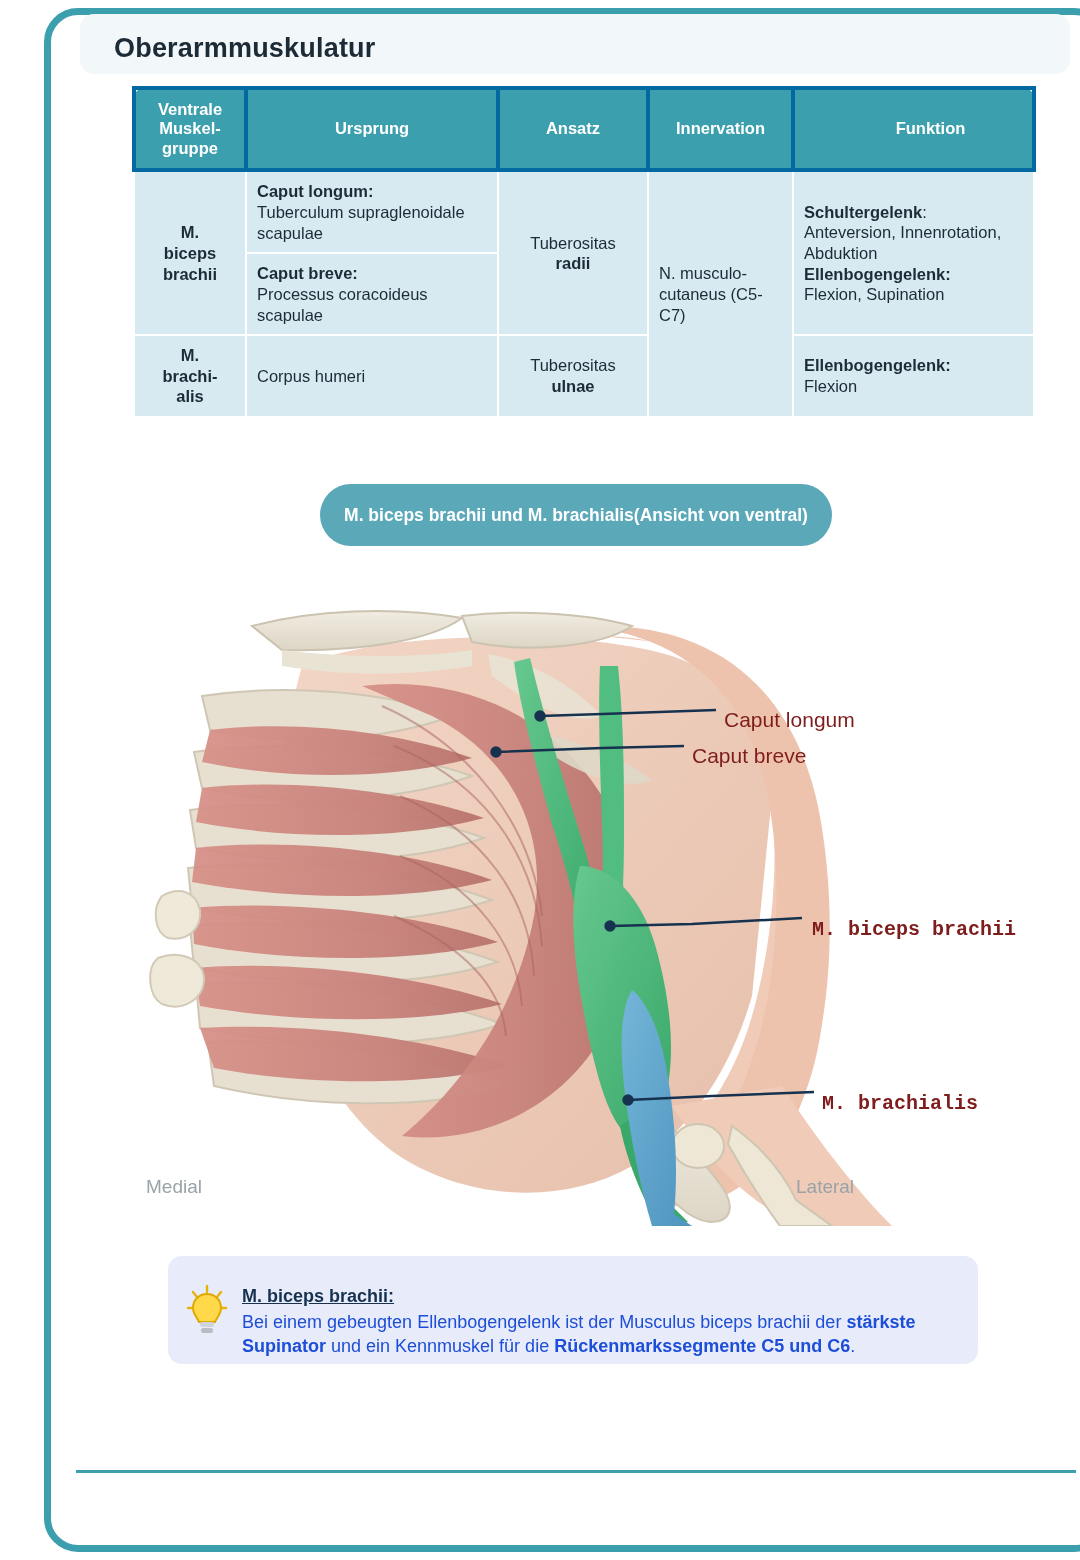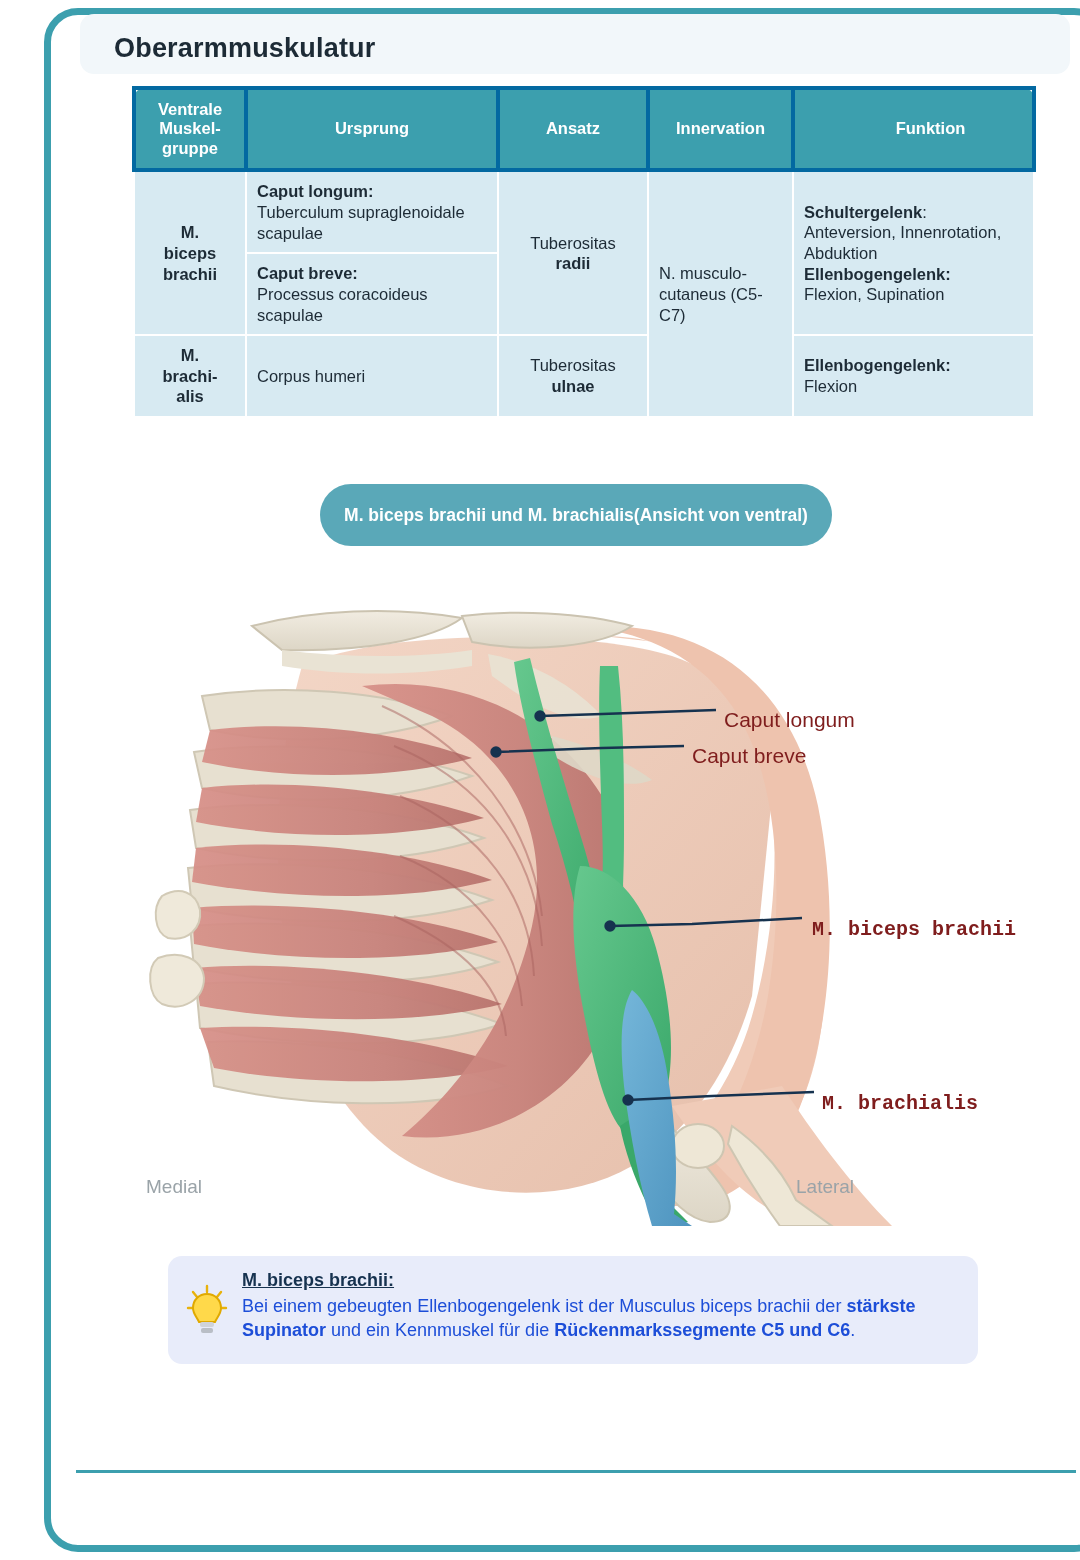--- a/index.html
+++ b/index.html
@@ -153,21 +153,21 @@
   .ll-biceps       { left: 776px; top: 918px; }
   .ll-brachialis   { left: 786px; top: 1092px; }
 
   
   .hint {
     position: absolute;
     left: 132px; top: 1256px;
     width: 810px; height: 108px;
     background: #e8ecfa;
     border-radius: 14px;
-    padding: 14px 18px 14px 74px;
+    padding: 30px 18px 14px 74px;
   }
   .hint .bulb {
     position: absolute;
     left: 18px; top: 28px;
     width: 42px; height: 52px;
   }
   .hint-title {
     font-size: 18px;
     font-weight: bold;
     color: #16324f;

